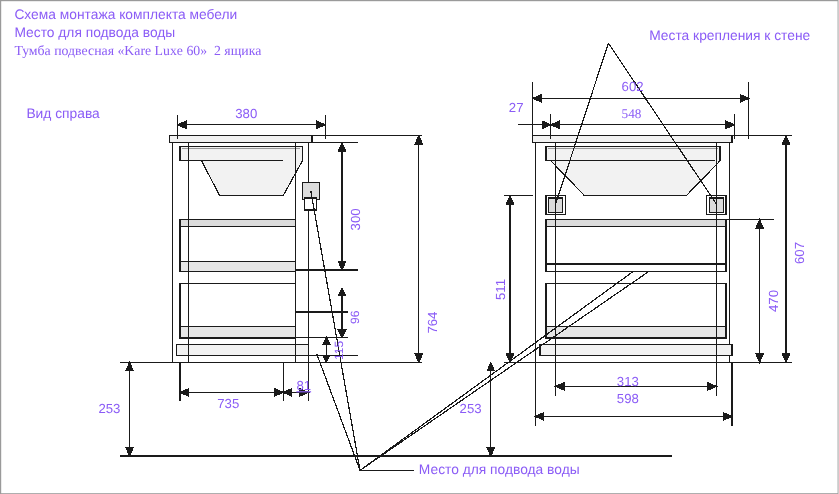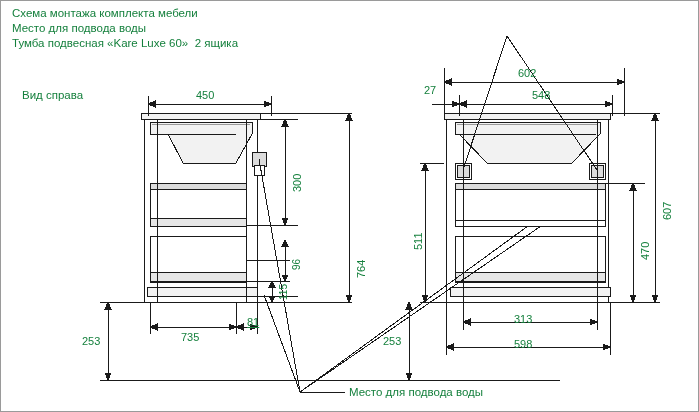--- a/index.html
+++ b/index.html
@@ -6,21 +6,21 @@
     margin: 0;
     padding: 0;
     background: #ffffff;
   }
   #root {
     position: relative;
     width: 699px;
     height: 412px;
     background: #ffffff;
     font-family: "Liberation Sans", sans-serif;
-    color: #15803d;
+    color: #8b5cf6;
     overflow: hidden;
   }
   .frame {
     position: absolute;
     left: 0; top: 0;
     width: 699px; height: 412px;
     border: 1px solid #9a9a9a;
     box-sizing: border-box;
     pointer-events: none;
   }
@@ -205,37 +205,38 @@
       <line x1="300" y1="392" x2="259" y2="159"></line>
       <line x1="300" y1="392" x2="264" y2="295"></line>
       <line x1="300" y1="392" x2="528" y2="226"></line>
       <line x1="300" y1="392" x2="541" y2="226"></line>
       <line x1="300" y1="392" x2="345" y2="392"></line>
     </g>
   </svg>
 
   <div class="txt title" style="left:12px; top:6px;">Схема монтажа комплекта мебели</div>
   <div class="txt title" style="left:12px; top:21px;">Место для подвода воды</div>
-  <div class="txt title" style="left:12px; top:36px;">Тумба подвесная «Kare Luxe 60»  2 ящика</div>
+  <div class="txt title" style="left:12px; top:36px;font-family:Liberation Serif, serif;">Тумба подвесная «Kare Luxe 60»  2 ящика</div>
 
   <div class="txt" style="left:22px; top:88px;">Вид справа</div>
 
+  <div class="txt" style="left:541px; top:23px;">Места крепления к стене</div>
   <div class="txt" style="left:349px; top:385px;">Место для подвода воды</div>
 
-  <div class="txt dim" style="left:196px; top:88px;">450</div>
+  <div class="txt dim" style="left:196px; top:88px;">380</div>
   <div class="txt dim vert" style="left:290px; top:192px;">300</div>
   <div class="txt dim vert" style="left:354px; top:278px;">764</div>
   <div class="txt dim vert" style="left:290px; top:270px; font-size:10px;">96</div>
   <div class="txt dim vert" style="left:277px; top:300px; font-size:10px;">115</div>
   <div class="txt dim" style="left:181px; top:330px;">735</div>
   <div class="txt dim" style="left:247px; top:315px;text-decoration:underline;">81</div>
   <div class="txt dim" style="left:82px; top:334px;">253</div>
 
   <div class="txt dim" style="left:518px; top:66px;">602</div>
-  <div class="txt dim" style="left:532px; top:88px;">548</div>
+  <div class="txt dim" style="left:518px; top:88px;font-family:Liberation Serif, serif;">548</div>
   <div class="txt dim" style="left:424px; top:83px;">27</div>
   <div class="txt dim vert" style="left:660px; top:220px;">607</div>
   <div class="txt dim vert" style="left:638px; top:260px;">470</div>
   <div class="txt dim vert" style="left:411px; top:250px;">511</div>
   <div class="txt dim" style="left:514px; top:312px;">313</div>
-  <div class="txt dim" style="left:514px; top:337px;">598</div>
+  <div class="txt dim" style="left:514px; top:326px;">598</div>
   <div class="txt dim" style="left:383px; top:334px;">253</div>
 </div>
 
 </body></html>

